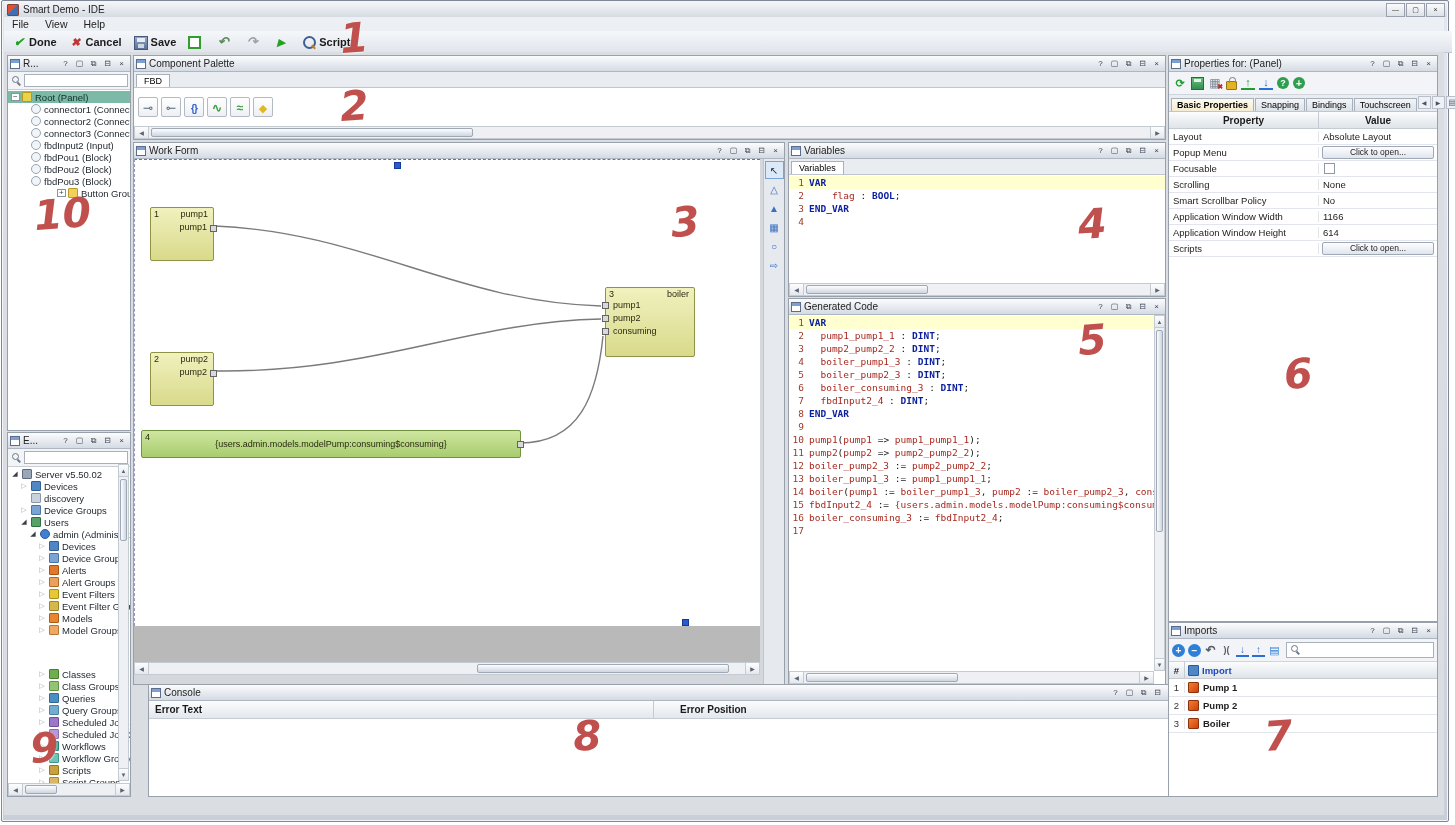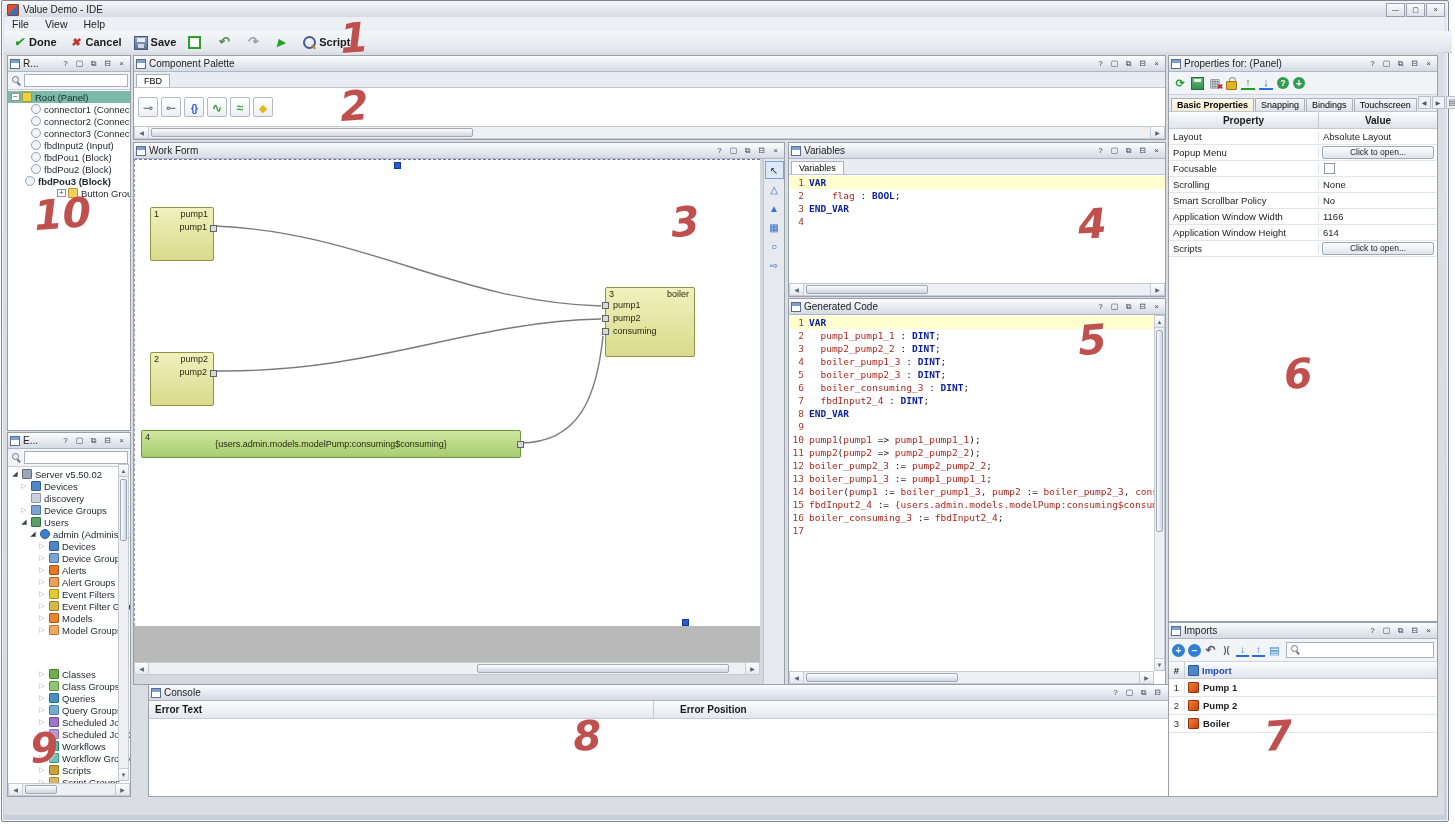--- a/index.html
+++ b/index.html
@@ -226,21 +226,21 @@
   .ann{position:absolute;font-family:"DejaVu Sans",sans-serif;font-style:italic;font-weight:bold;font-size:41px;color:#c0504d;transform:rotate(-4deg);text-shadow:0 1px 2px rgba(255,255,255,.75);}
 </style>
 </head>
 <body>
 
 <div class="screen">
   <div class="frame"></div>
 
   <div class="titlebar">
     <span class="app-icon"></span>
-    <span class="title-text">Value Demo - IDE</span>
+    <span class="title-text">Smart Demo - IDE</span>
     <span class="win-controls" id="win-controls">
         <span class="wb">—</span>
         <span class="wb">▢</span>
         <span class="wb">×</span>
       </span>
   </div>
 
   <div class="menubar" id="menubar">
       <span class="menu-item">File</span>
       <span class="menu-item">View</span>
@@ -323,21 +323,21 @@
         <div class="trow" style="padding-left: 12px;">
           <span class="exp exp-none"></span>
           <i class="tic tic-connector"></i>
           <span class="tlabel">fbdPou1  (Block)</span>
         </div>
         <div class="trow" style="padding-left: 12px;">
           <span class="exp exp-none"></span>
           <i class="tic tic-connector"></i>
           <span class="tlabel">fbdPou2  (Block)</span>
         </div>
-        <div class="trow" style="padding-left: 6px; font-weight: bold;">
+        <div class="trow" style="padding-left: 12px;">
           <span class="exp exp-none"></span>
           <i class="tic tic-connector"></i>
           <span class="tlabel">fbdPou3  (Block)</span>
         </div>
         <div class="trow" style="padding-left: 12px; margin-left: 37px;">
           <span class="exp exp-plus"></span>
           <i class="tic tic-folder"></i>
           <span class="tlabel">Button Groups</span>
         </div>
       </div>

